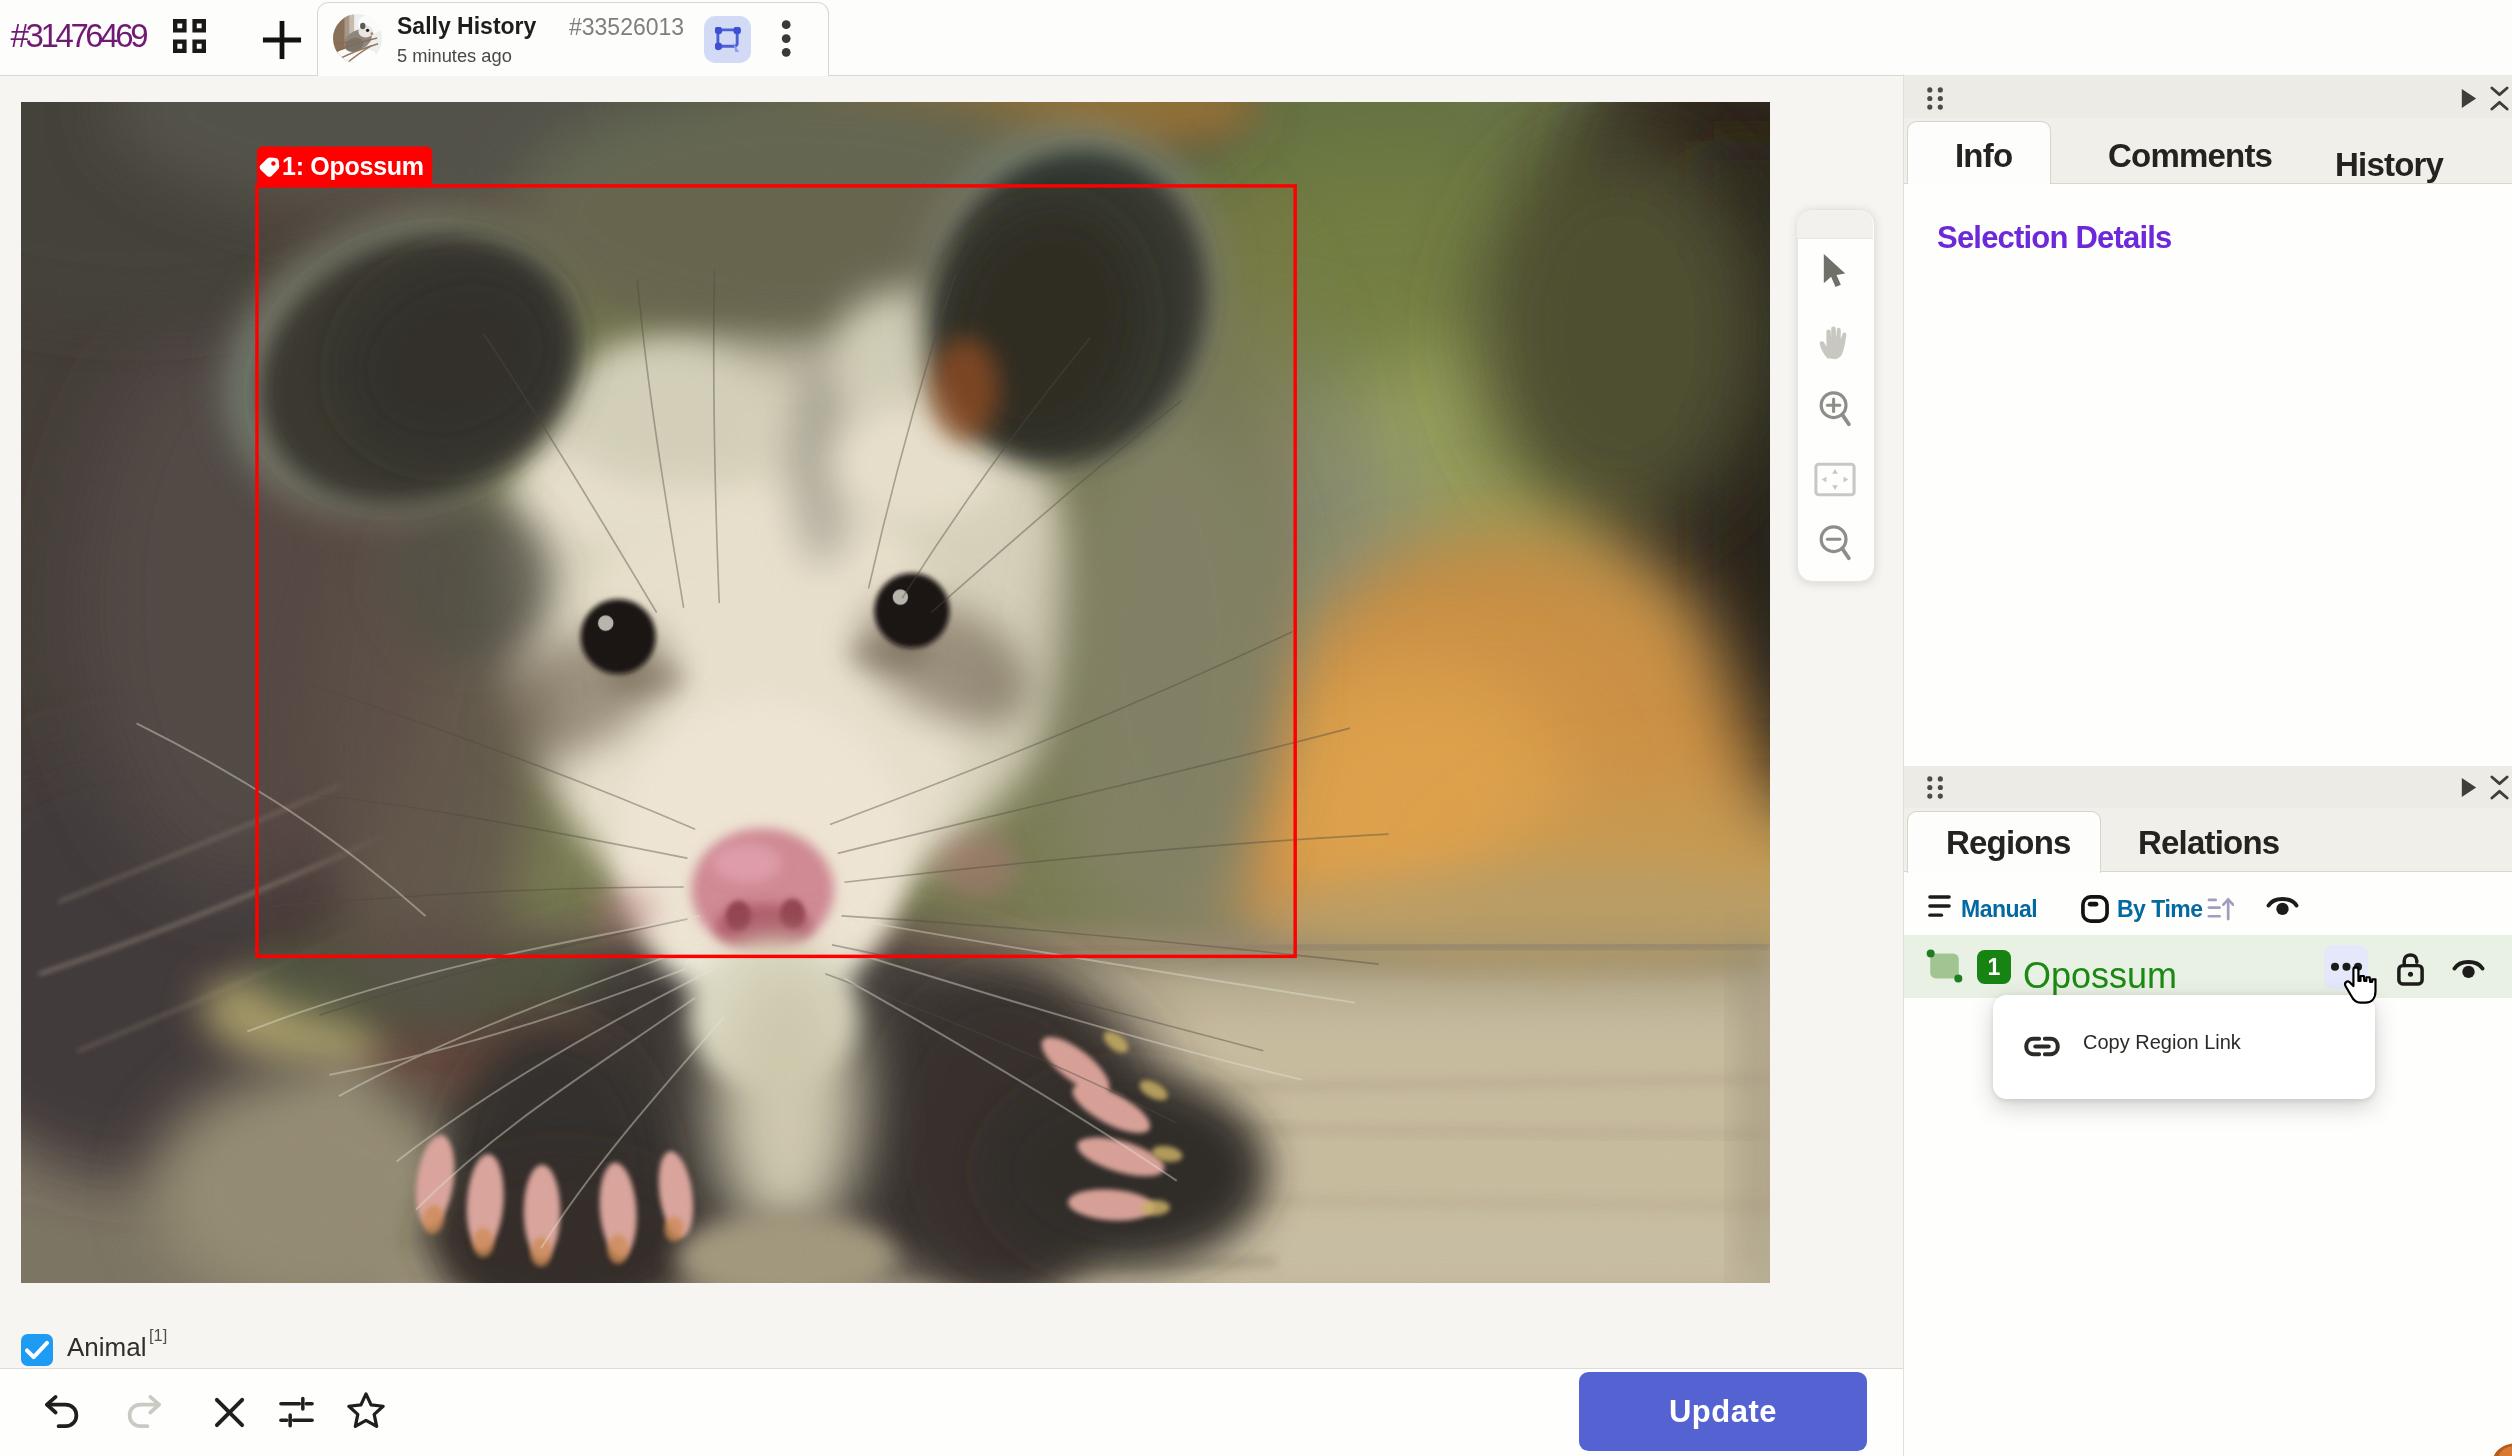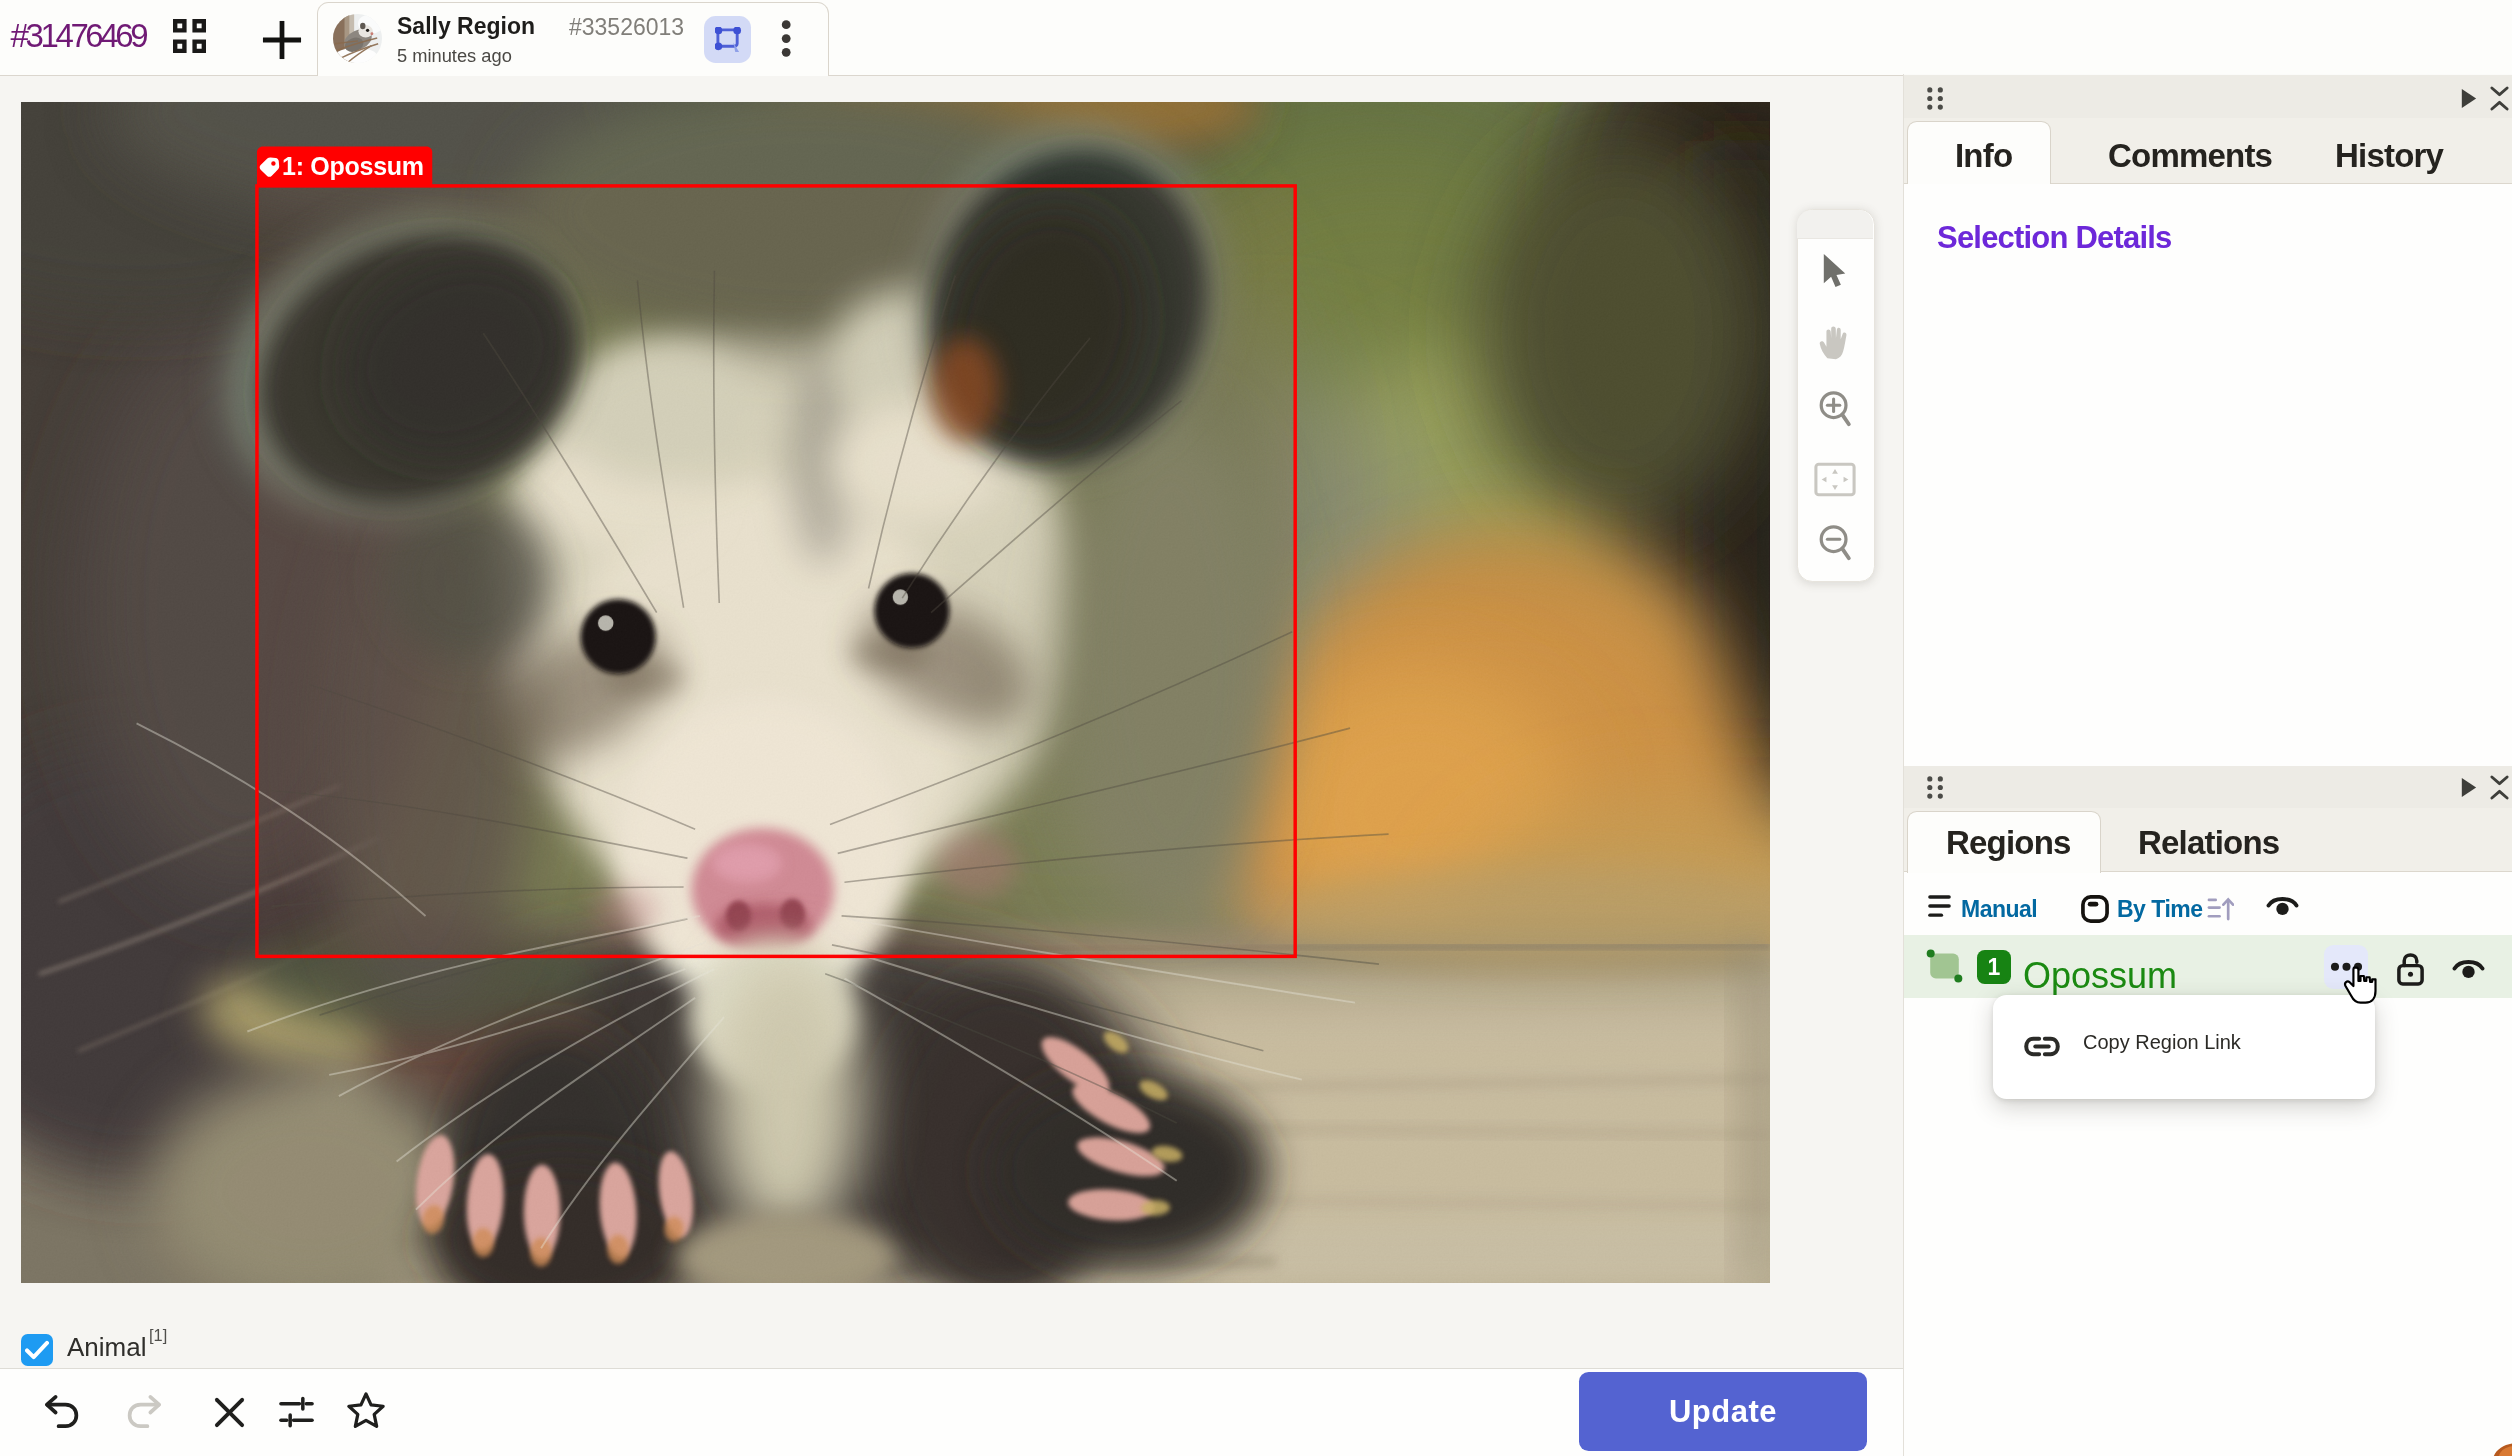--- a/index.html
+++ b/index.html
@@ -88,21 +88,21 @@
     <circle cx="36" cy="17" r="1.7" fill="#1E1B18"></circle>
     <circle cx="40.5" cy="20.5" r="1.5" fill="#C87C72"></circle>
     <g stroke="#8A6B4E" stroke-width="1.5" fill="none" opacity="0.9">
       <path d="M4 38 C16 33 30 29 46 25"></path>
       <path d="M8 46 C20 40 34 35 47 31"></path>
       <path d="M16 50 C24 43 32 38 40 33"></path>
       <path d="M2 31 C10 30 18 29 26 28"></path>
     </g>
   </g>
 </svg>
-<div class="abs" id="uname">Sally Region</div>
+<div class="abs" id="uname">Sally History</div>
 <div class="abs" id="uid">#33526013</div>
 <div class="abs" id="utime">5 minutes ago</div>
 <div class="abs" id="blueicon"></div>
 <svg class="abs" style="left:715px; top:27px; z-index:4;" width="27" height="27" viewBox="0 0 28 28">
   <rect x="3" y="3" width="20" height="17" rx="3" fill="none" stroke="#4E5FD6" stroke-width="3"></rect>
   <circle cx="3.5" cy="3.5" r="4" fill="#3D50D4"></circle>
   <circle cx="23" cy="3.5" r="4" fill="#3D50D4"></circle>
   <circle cx="3.5" cy="20" r="4" fill="#3D50D4"></circle>
   <path d="M19 16 L25 26 L21 26 Z" fill="#8FA0E8"></path>
 </svg>
@@ -409,21 +409,21 @@
 <svg class="abs" style="left:2489px; top:85px;" width="21" height="27" viewBox="0 0 22 28">
   <g fill="none" stroke="#3E3E3A" stroke-width="3" stroke-linecap="round" stroke-linejoin="round">
     <path d="M3 3 L11 10 L19 3"></path>
     <path d="M3 25 L11 18 L19 25"></path>
   </g>
 </svg>
 <div class="abs tabsrow" style="top:118px; height:66px;"></div>
 <div class="abs atab" style="left:1907px; top:121px; width:144px; height:63px;"></div>
 <div class="abs tabtxt" style="left:1955px; top:137px; z-index:3;">Info</div>
 <div class="abs tabtxt" style="left:2108px; top:137px;">Comments</div>
-<div class="abs tabtxt" style="left:2335px; top:137px;">History</div>
+<div class="abs tabtxt" style="left:2335px; top:146px;">History</div>
 <div class="abs" id="content1"></div>
 <div class="abs" id="seldet">Selection Details</div>
 
 <div class="abs strip" style="top:766px; height:42px;"></div>
 <svg class="abs" style="left:1926px; top:775px;" width="21" height="25" viewBox="0 0 22 26">
   <g fill="#4B4B47">
     <circle cx="4" cy="4" r="2.7"></circle>
       <circle cx="15" cy="4" r="2.7"></circle>
     <circle cx="4" cy="13" r="2.7"></circle>
       <circle cx="15" cy="13" r="2.7"></circle>

